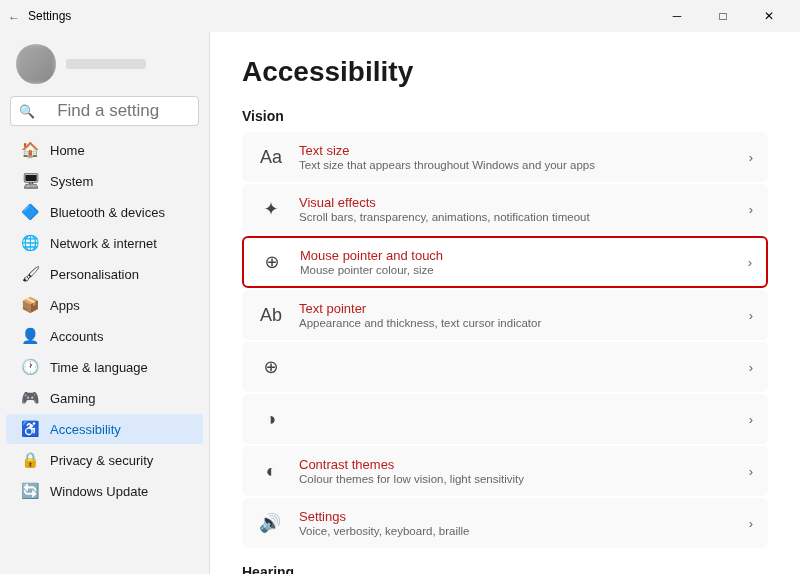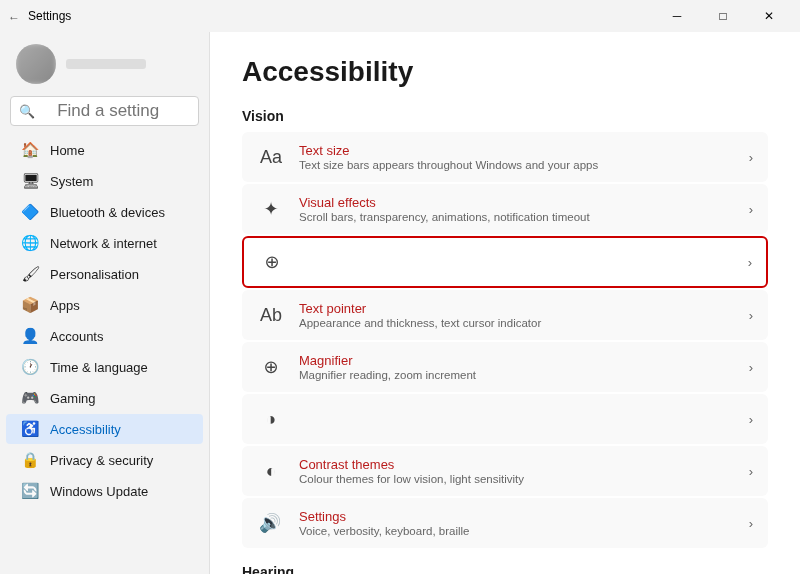--- a/index.html
+++ b/index.html
@@ -315,58 +315,58 @@
     <h1 class="page-title">Accessibility</h1>
     <div class="settings-sections">
 
     <div class="section-heading">Vision</div>
         <div class="settings-list">
           <div class="settings-item">
             <div class="settings-item-left">
               <div class="settings-item-icon">Aa</div>
               <div class="settings-item-text">
                 <div class="settings-item-title">Text size</div>
-                <div class="settings-item-desc">Text size bars appears throughout Windows and your apps</div>
+                <div class="settings-item-desc">Text size that appears throughout Windows and your apps</div>
               </div>
             </div>
             <span class="chevron">›</span>
           </div>
           <div class="settings-item">
             <div class="settings-item-left">
               <div class="settings-item-icon">✦</div>
               <div class="settings-item-text">
                 <div class="settings-item-title">Visual effects</div>
                 <div class="settings-item-desc">Scroll bars, transparency, animations, notification timeout</div>
               </div>
             </div>
             <span class="chevron">›</span>
           </div>
           <div class="settings-item highlighted">
             <div class="settings-item-left">
               <div class="settings-item-icon">⊕</div>
+              <div class="settings-item-text">
+                <div class="settings-item-title">Mouse pointer and touch</div>
+                <div class="settings-item-desc">Mouse pointer colour, size</div>
+              </div>
             </div>
             <span class="chevron">›</span>
           </div>
           <div class="settings-item">
             <div class="settings-item-left">
               <div class="settings-item-icon">Ab</div>
               <div class="settings-item-text">
                 <div class="settings-item-title">Text pointer</div>
                 <div class="settings-item-desc">Appearance and thickness, text cursor indicator</div>
               </div>
             </div>
             <span class="chevron">›</span>
           </div>
           <div class="settings-item">
             <div class="settings-item-left">
               <div class="settings-item-icon">⊕</div>
-              <div class="settings-item-text">
-                <div class="settings-item-title">Magnifier</div>
-                <div class="settings-item-desc">Magnifier reading, zoom increment</div>
-              </div>
             </div>
             <span class="chevron">›</span>
           </div>
           <div class="settings-item">
             <div class="settings-item-left">
               <div class="settings-item-icon">◑</div>
             </div>
             <span class="chevron">›</span>
           </div>
           <div class="settings-item">

